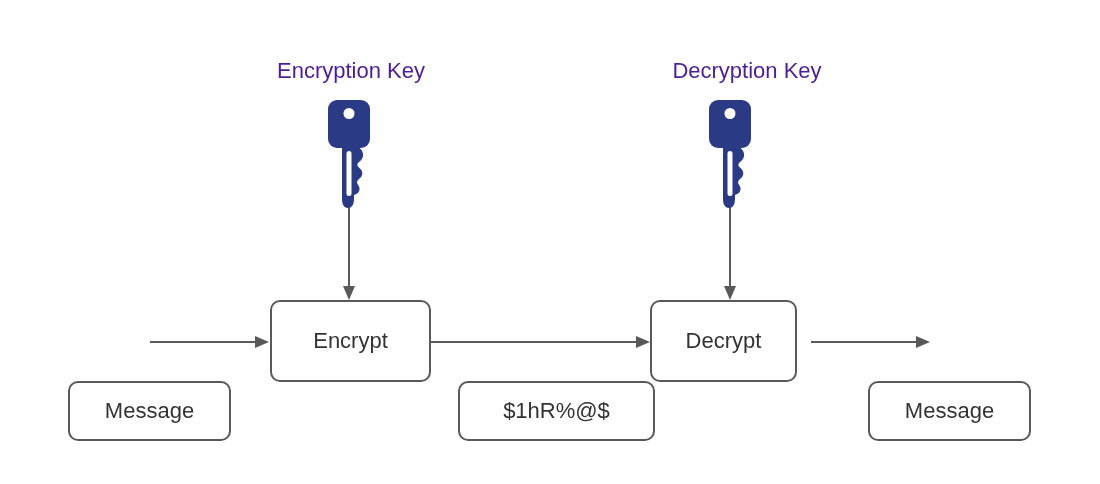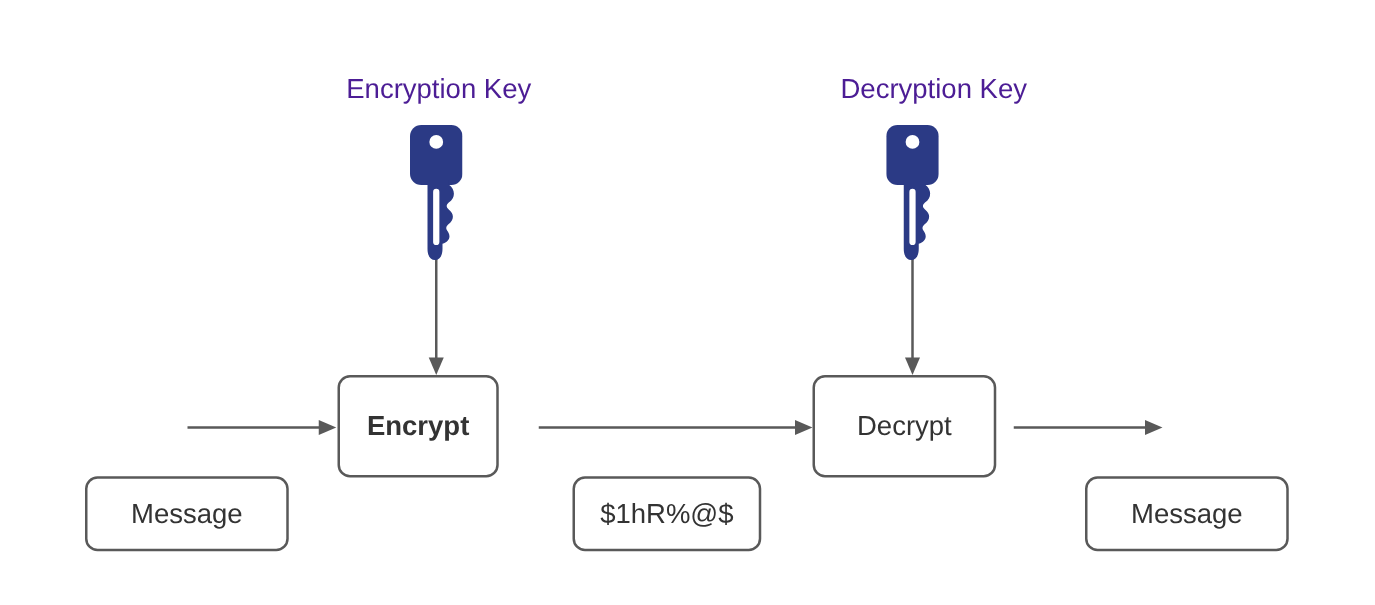--- a/index.html
+++ b/index.html
@@ -86,23 +86,23 @@
       <rect x="0" y="0" width="42" height="48" rx="9"></rect>
       <path d="M14,44 L14,99 C14,105 16.5,108 20,108 C23.5,108 26,105 26,99 L26,95
                C31,93.5 33,89.5 30.5,85.5 C28.5,83 28.5,81.5 30.5,79.5
                C35.5,76 35.5,71 31,67.5 C28.8,65.8 28.8,64 31,62
                C36.5,58.5 36.5,51.5 31,47.5 L31,44 Z"></path>
     </g>
     <circle cx="21" cy="13.5" r="5.5" fill="#ffffff"></circle>
     <rect x="18.5" y="51" width="5" height="45" rx="2.5" fill="#ffffff"></rect>
   </svg>
 
-  <div class="node" style="left:270px; top:300px; width:129px; height:82px;font-weight:bold;">Encrypt</div>
+  <div class="node" style="left:270px; top:300px; width:161px; height:82px;">Encrypt</div>
 
   <div class="node" style="left:650px; top:300px; width:147px; height:82px;">Decrypt</div>
 
   <div class="node" style="left:68px; top:381px; width:163px; height:60px;">Message</div>
 
-  <div class="node" style="left:458px; top:381px; width:151px; height:60px;">$1hR%@$</div>
+  <div class="node" style="left:458px; top:381px; width:197px; height:60px;">$1hR%@$</div>
 
   <div class="node" style="left:868px; top:381px; width:163px; height:60px;">Message</div>
 
 </div>
 
 </body></html>

